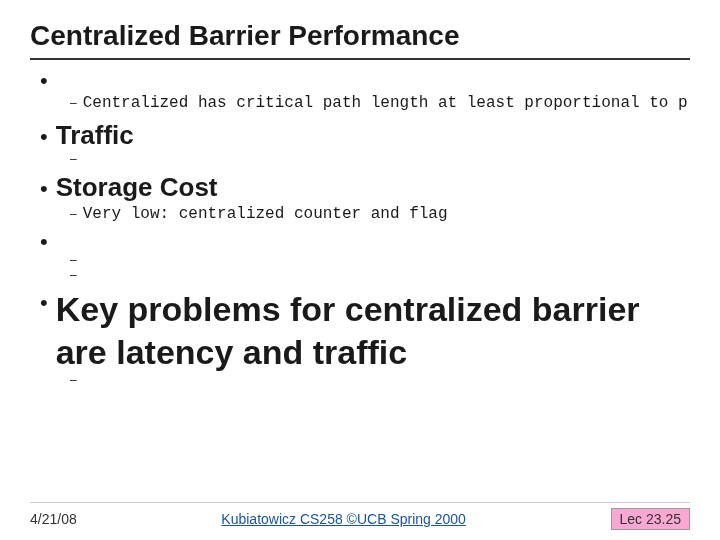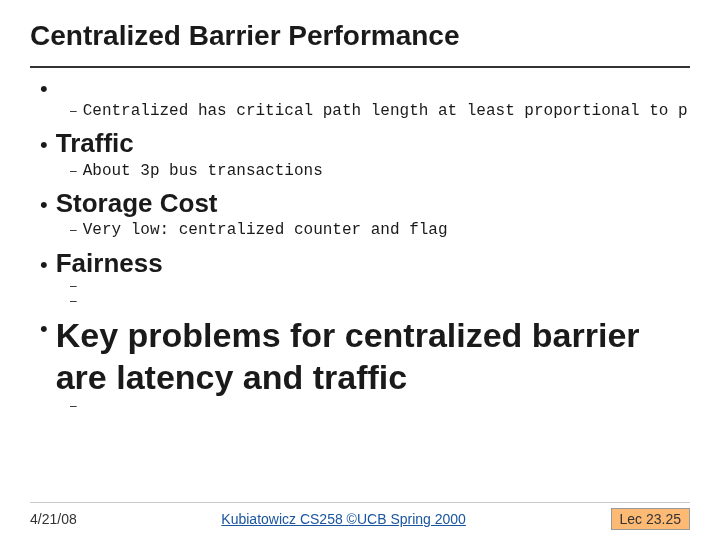--- a/index.html
+++ b/index.html
@@ -24,21 +24,21 @@
       padding: 20px 30px 10px 30px;
       display: flex;
       flex-direction: column;
     }
 
     .title {
       font-size: 28px;
       font-weight: bold;
       color: #1a1a1a;
       border-bottom: 2px solid #333;
-      padding-bottom: 14px;
+      padding-bottom: 6px;
       margin-bottom: 10px;
     }
 
     .content {
       flex: 1;
       display: flex;
       flex-direction: column;
       gap: 6px;
       padding-left: 10px;
     }
@@ -117,21 +117,21 @@
 
     .footer-course {
       font-size: 14px;
       color: #1a56a0;
       text-decoration: underline;
     }
 
     .footer-lec {
       font-size: 14px;
       color: #333;
-      background: #fdba74;
+      background: #f9a8d4;
       padding: 2px 8px;
       border: 1px solid #999;
     }
   </style>
 </head>
 <body>
 
 <div class="slide">
   <div class="title">Centralized Barrier Performance</div>
 
@@ -150,42 +150,40 @@
     </div>
 
     <div class="bullet-item">
       <div class="bullet-main">
         <span class="bullet-dot">•</span>
         <span class="bullet-text">Traffic</span>
       </div>
       <div class="sub-bullets">
         <div class="sub-bullet">
           <span class="sub-dash">–</span>
-          <span class="sub-text">About   3p bus transactions</span>
         </div>
       </div>
     </div>
 
     <div class="bullet-item">
       <div class="bullet-main">
         <span class="bullet-dot">•</span>
         <span class="bullet-text">Storage Cost</span>
       </div>
       <div class="sub-bullets">
         <div class="sub-bullet">
           <span class="sub-dash">–</span>
           <span class="sub-text">Very low: centralized counter and flag</span>
         </div>
       </div>
     </div>
 
     <div class="bullet-item">
       <div class="bullet-main">
         <span class="bullet-dot">•</span>
-        <span class="bullet-text">Fairness</span>
       </div>
       <div class="sub-bullets">
         <div class="sub-bullet">
           <span class="sub-dash">–</span>
         </div>
         <div class="sub-bullet">
           <span class="sub-dash">–</span>
         </div>
       </div>
     </div>

